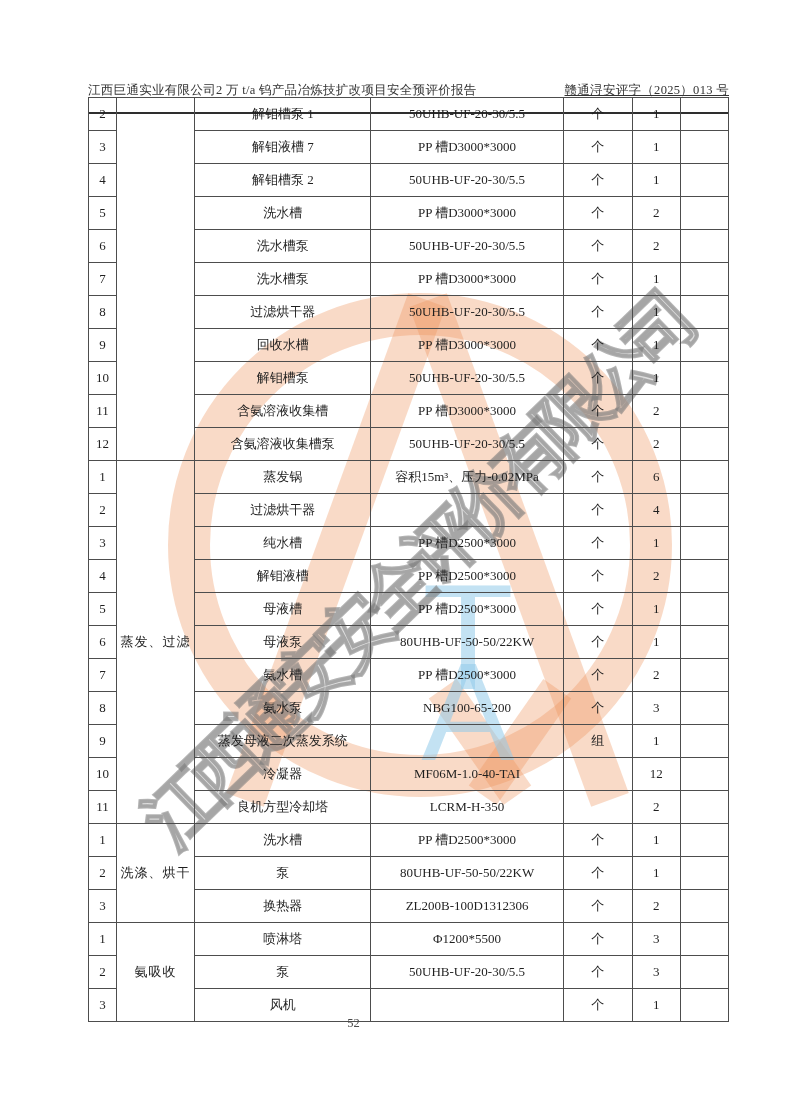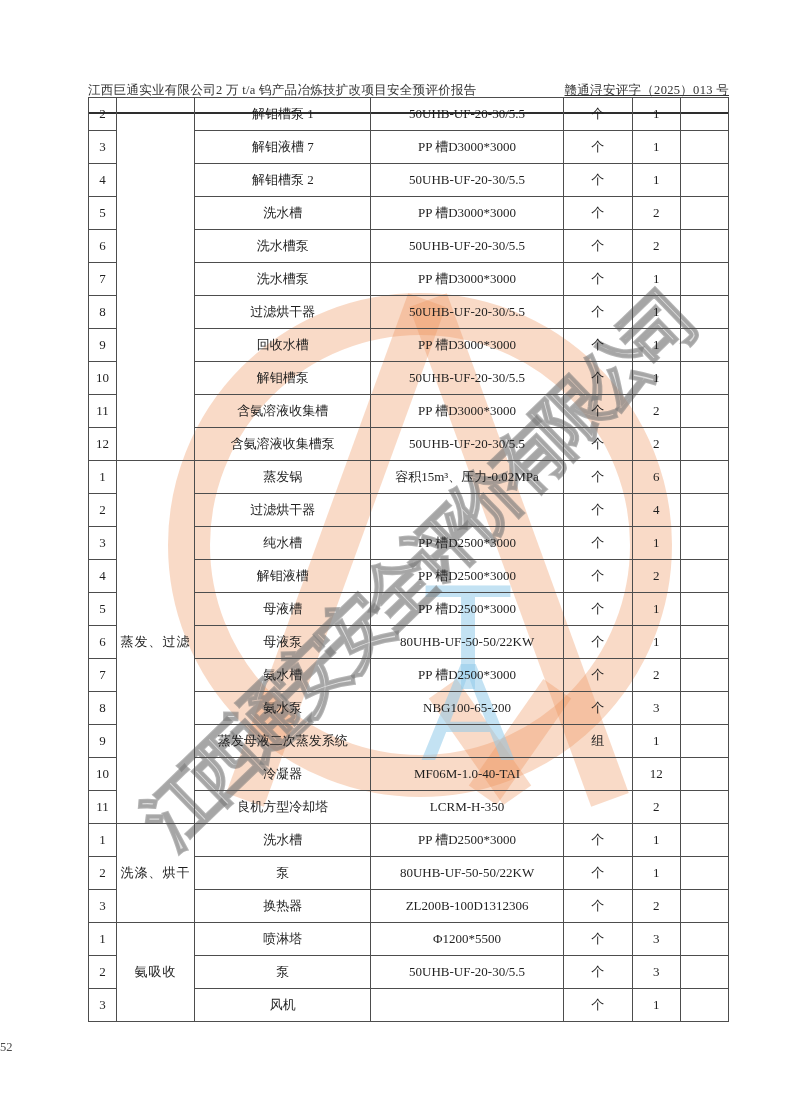--- a/index.html
+++ b/index.html
@@ -35,22 +35,22 @@
     text-align:center;vertical-align:middle;
     font-size:13px;color:#1f1f1f;
     padding:0 2px;
     overflow:hidden;white-space:nowrap;
   }
   td.c-no{font-size:13px;}
   td.c-cat{font-size:13px;letter-spacing:1px;}
   td.c-spec{font-size:12.5px;}
   
   .footer{
-    position:absolute;left:0;top:1040px;width:707px;
-    font-size:12.5px;color:#4a4a4a;
+    position:absolute;left:0;top:1016px;width:707px;
+    text-align:center;font-size:12.5px;color:#4a4a4a;
   }
   
   .wm{position:absolute;inset:0;pointer-events:none;}
   .wm-ring{
     position:absolute;left:168px;top:293px;
     width:504px;height:504px;border-radius:50%;
     border:42px solid rgba(238,148,92,0.34);
     box-sizing:border-box;
   }
   .wm-leg{

